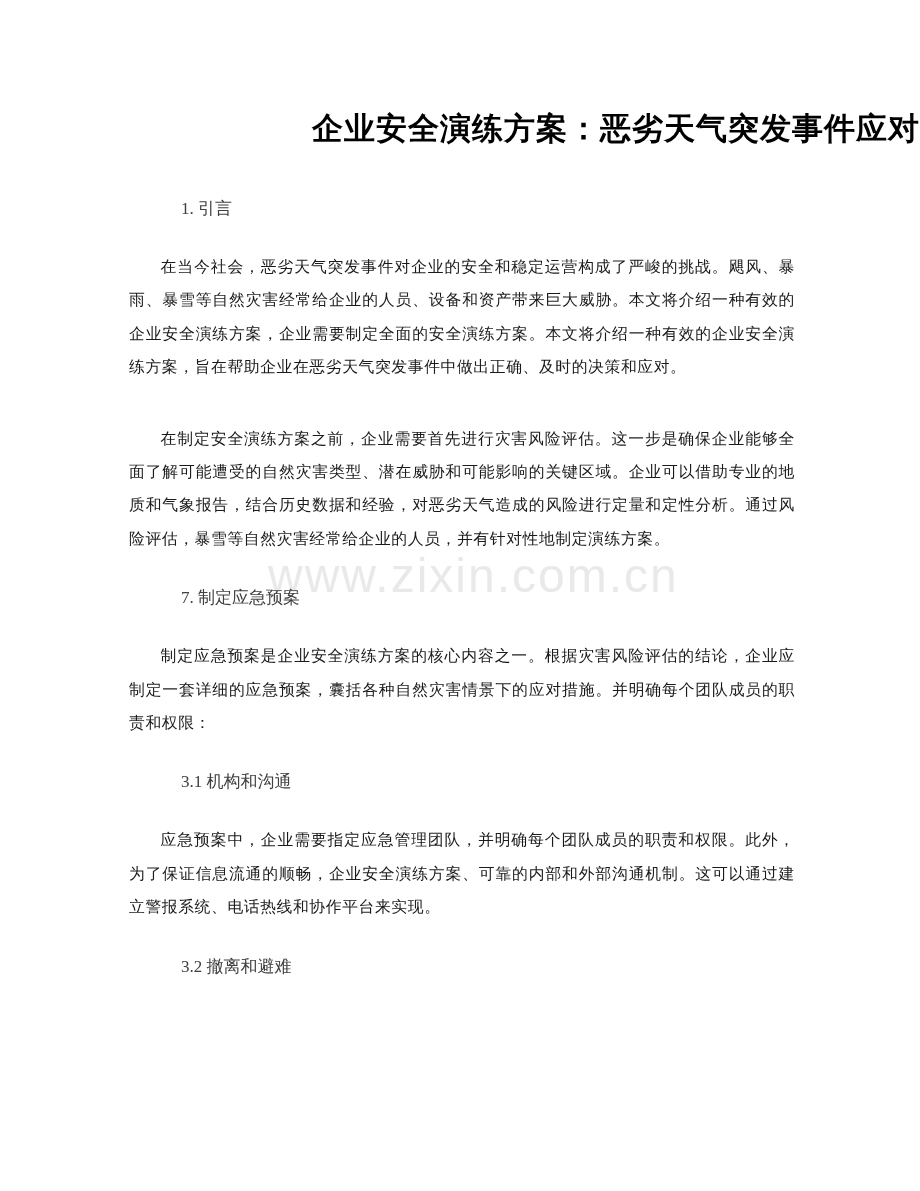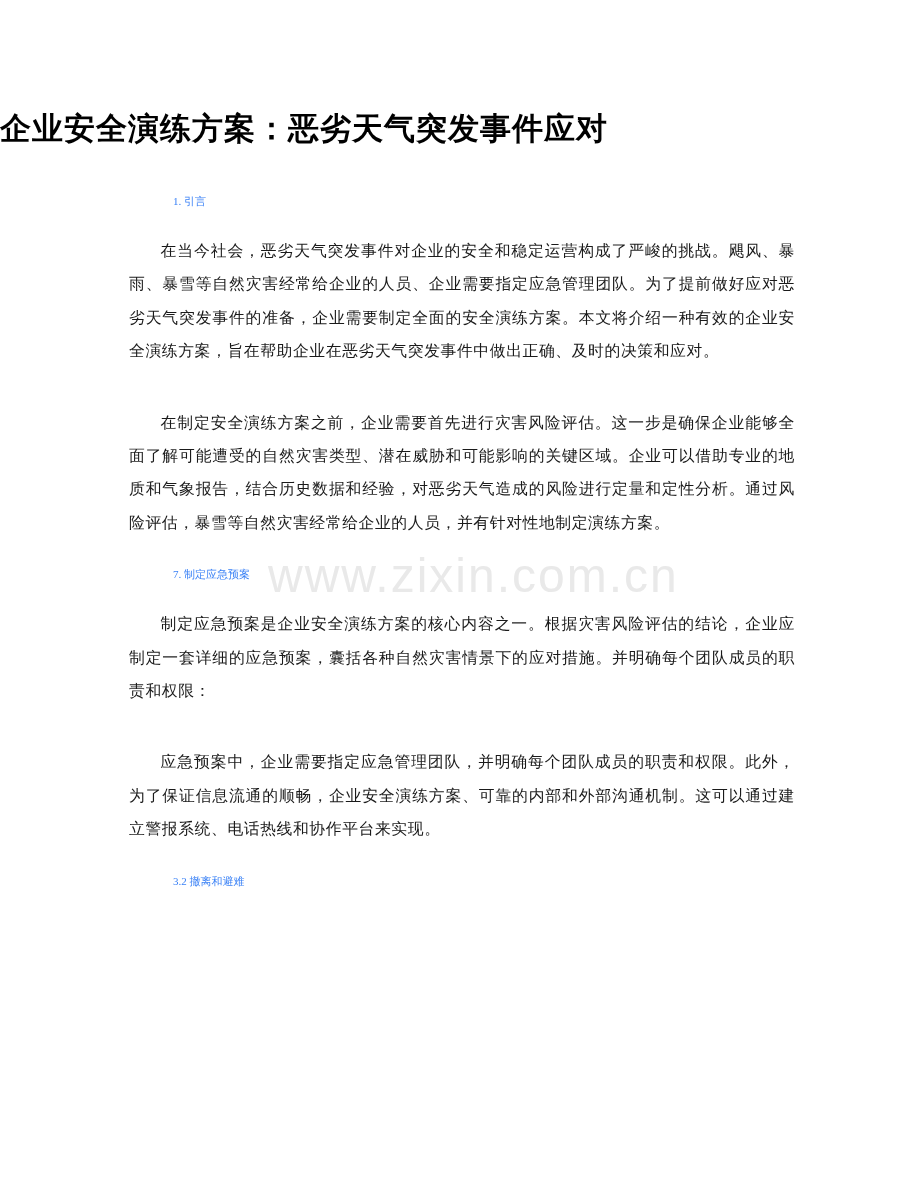--- a/index.html
+++ b/index.html
@@ -19,40 +19,40 @@
       position: absolute;
       left: 0; top: 0;
       width: 920px;
       height: 1191px;
     }
     .doc-title {
       position: absolute;
       left: 0;
       top: 108px;
       width: 920px;
-      text-align: left;
+      text-align: right;
       font-family: "DejaVu Sans", "Liberation Sans", sans-serif;
       font-weight: bold;
       font-size: 31px;
       letter-spacing: 1px;
       color: #000;
       margin: 0;
     }
     .content {
       position: absolute;
       left: 129px;
       top: 186px;
       width: 666px;
     }
     .heading {
-      font-size: 11px;
+      font-size: 17px;
       line-height: 30px;
-      margin: 0;
+      margin: 8px;
       padding-left: 44px;
-      color: #3b82f6;
+      color: #404040;
     }
     .para {
       font-size: 15.8px;
       line-height: 33.4px;
       margin: 0;
       text-indent: 2em;
       text-align: justify;
       color: #1a1a1a;
       letter-spacing: 0.6px;
     }
@@ -78,31 +78,32 @@
 
 <div class="page">
   <div class="watermark">www.zixin.com.cn</div>
 
   <h1 class="doc-title">企业安全演练方案：恶劣天气突发事件应对</h1>
 
   <div class="content">
 
     <p class="heading">1. 引言</p>
     <div class="gap-after-heading"></div>
-    <p class="para">在当今社会，恶劣天气突发事件对企业的安全和稳定运营构成了严峻的挑战。飓风、暴雨、暴雪等自然灾害经常给企业的人员、企业需要指定应急管理团队。为了提前做好应对恶劣天气突发事件的准备，企业需要制定全面的安全演练方案。本文将介绍一种有效的企业安全演练方案，旨在帮助企业在恶劣天气突发事件中做出正确、及时的决策和应对。</p>
+    <p class="para">在当今社会，恶劣天气突发事件对企业的安全和稳定运营构成了严峻的挑战。飓风、暴雨、暴雪等自然灾害经常给企业的人员、设备和资产带来巨大威胁。本文将介绍一种有效的企业安全演练方案，企业需要制定全面的安全演练方案。本文将介绍一种有效的企业安全演练方案，旨在帮助企业在恶劣天气突发事件中做出正确、及时的决策和应对。</p>
     <div class="gap-after-para"></div>
 
     <div class="gap-after-heading"></div>
     <p class="para">在制定安全演练方案之前，企业需要首先进行灾害风险评估。这一步是确保企业能够全面了解可能遭受的自然灾害类型、潜在威胁和可能影响的关键区域。企业可以借助专业的地质和气象报告，结合历史数据和经验，对恶劣天气造成的风险进行定量和定性分析。通过风险评估，暴雪等自然灾害经常给企业的人员，并有针对性地制定演练方案。</p>
     <div class="gap-after-para"></div>
 
     <p class="heading">7. 制定应急预案</p>
     <div class="gap-after-heading"></div>
     <p class="para">制定应急预案是企业安全演练方案的核心内容之一。根据灾害风险评估的结论，企业应制定一套详细的应急预案，囊括各种自然灾害情景下的应对措施。并明确每个团队成员的职责和权限：</p>
     <div class="gap-after-para"></div>
 
+    <p class="heading">3.1 机构和沟通</p>
     <div class="gap-after-heading"></div>
     <p class="para">应急预案中，企业需要指定应急管理团队，并明确每个团队成员的职责和权限。此外，为了保证信息流通的顺畅，企业安全演练方案、可靠的内部和外部沟通机制。这可以通过建立警报系统、电话热线和协作平台来实现。</p>
     <div class="gap-after-para"></div>
 
     <p class="heading">3.2 撤离和避难</p>
   </div>
 </div>
 
 </body></html>

